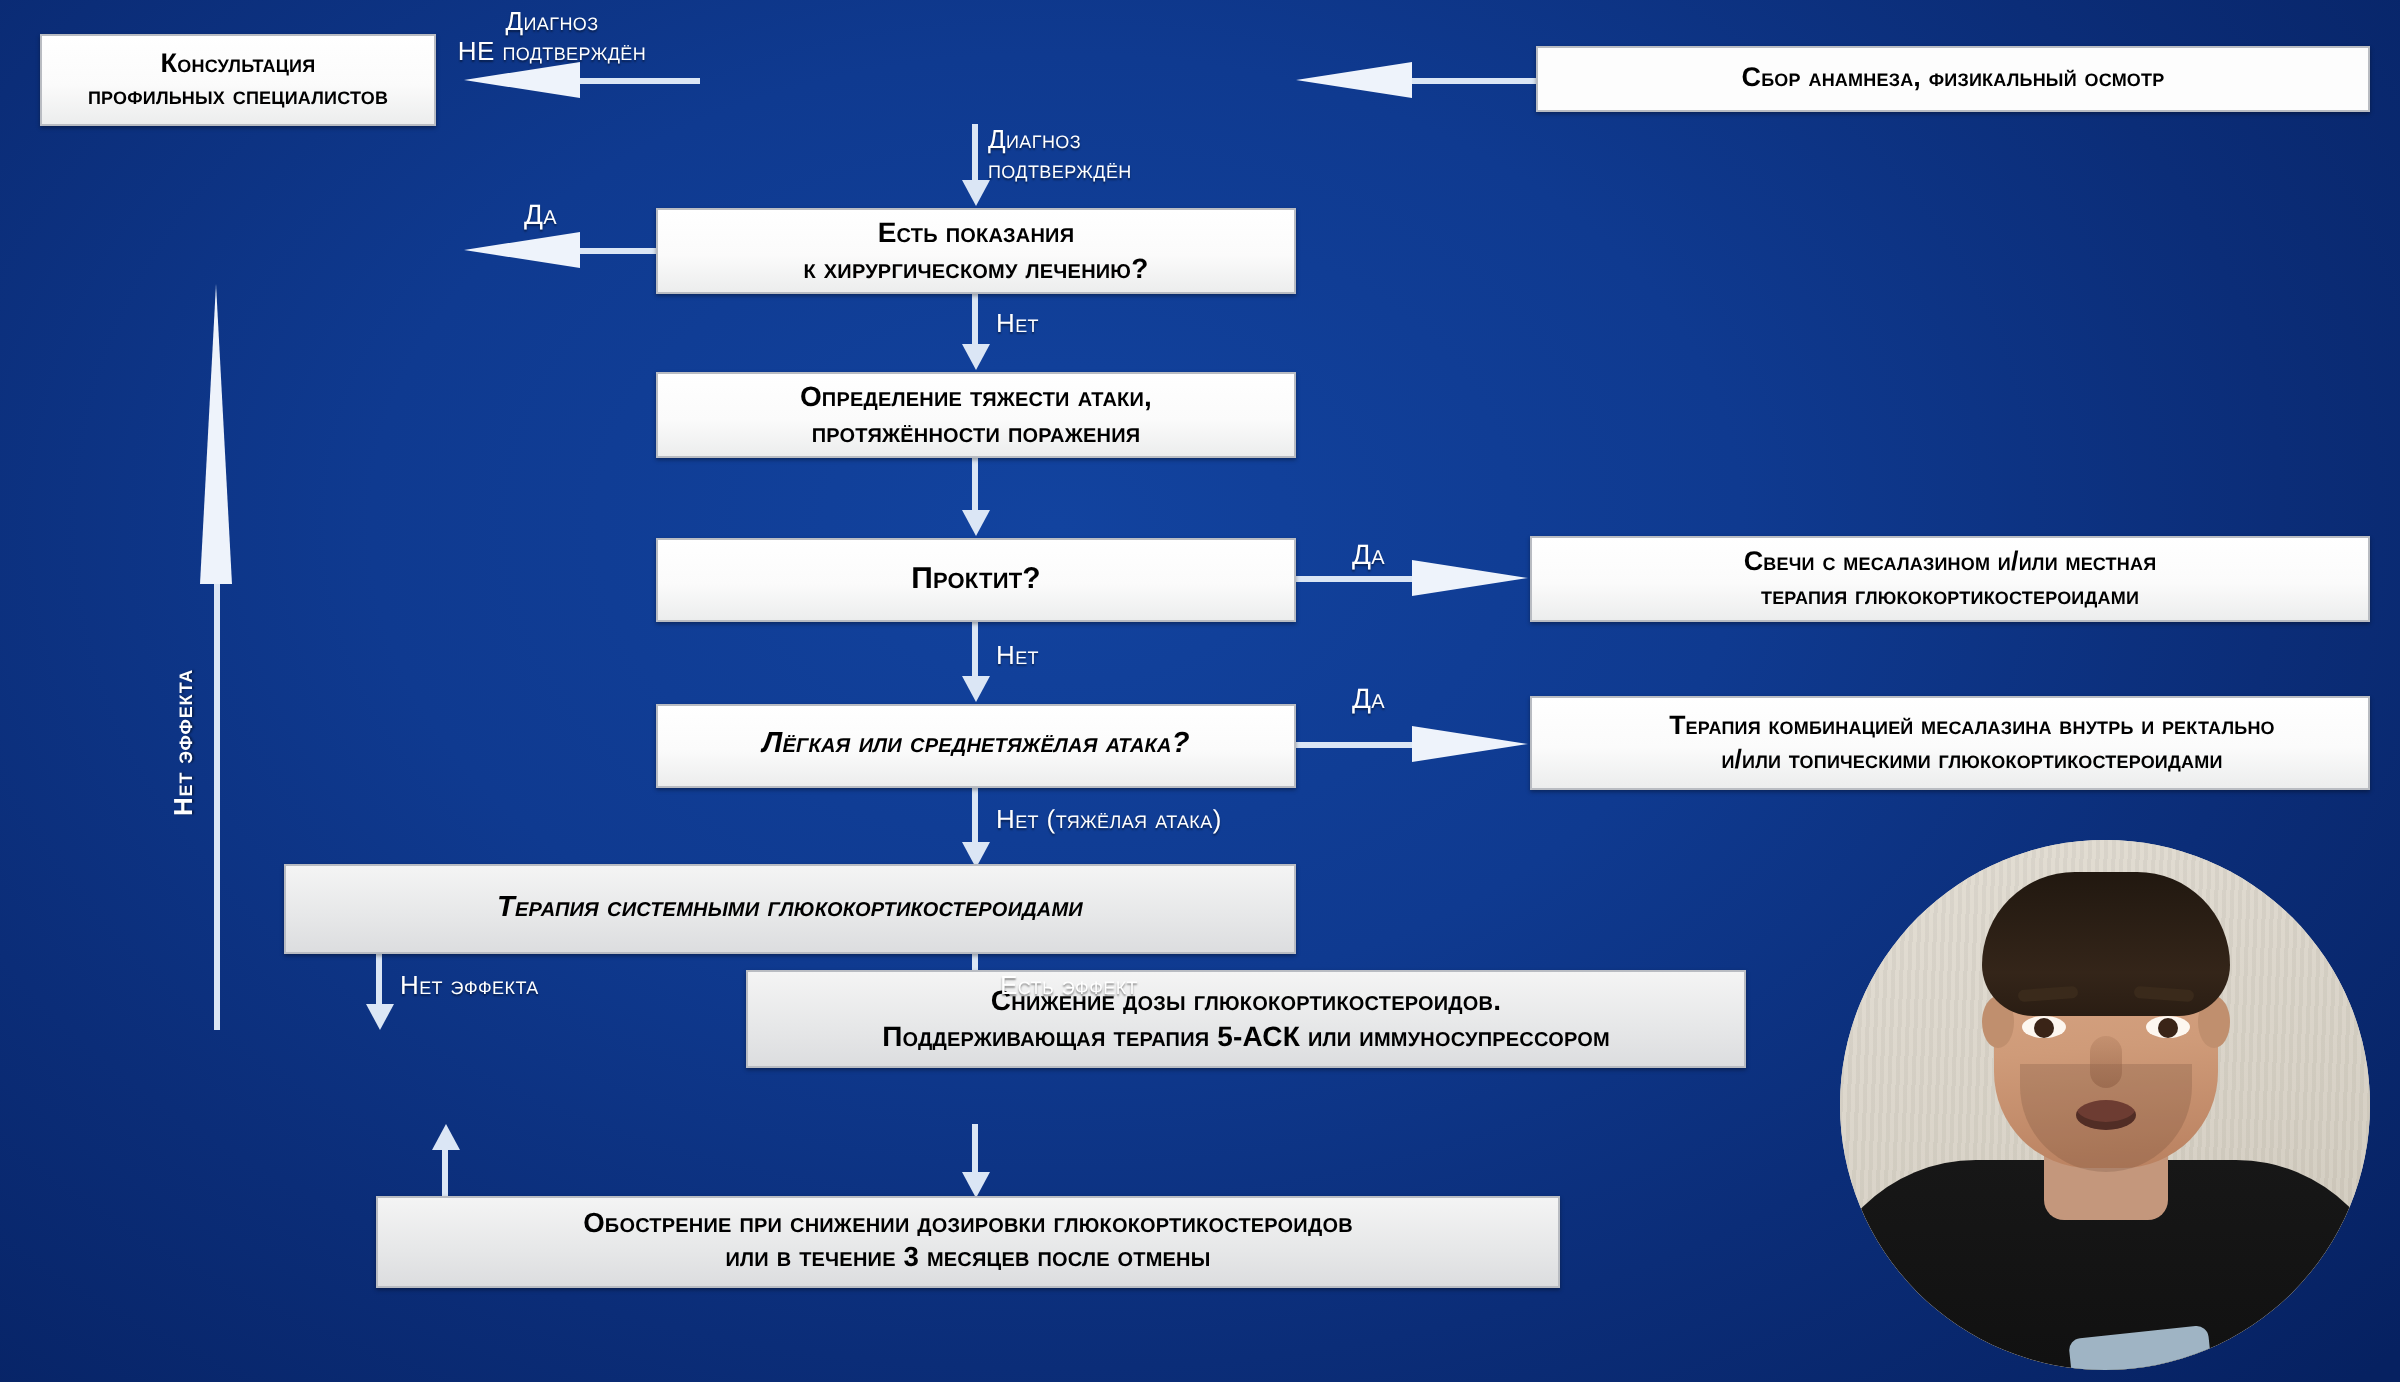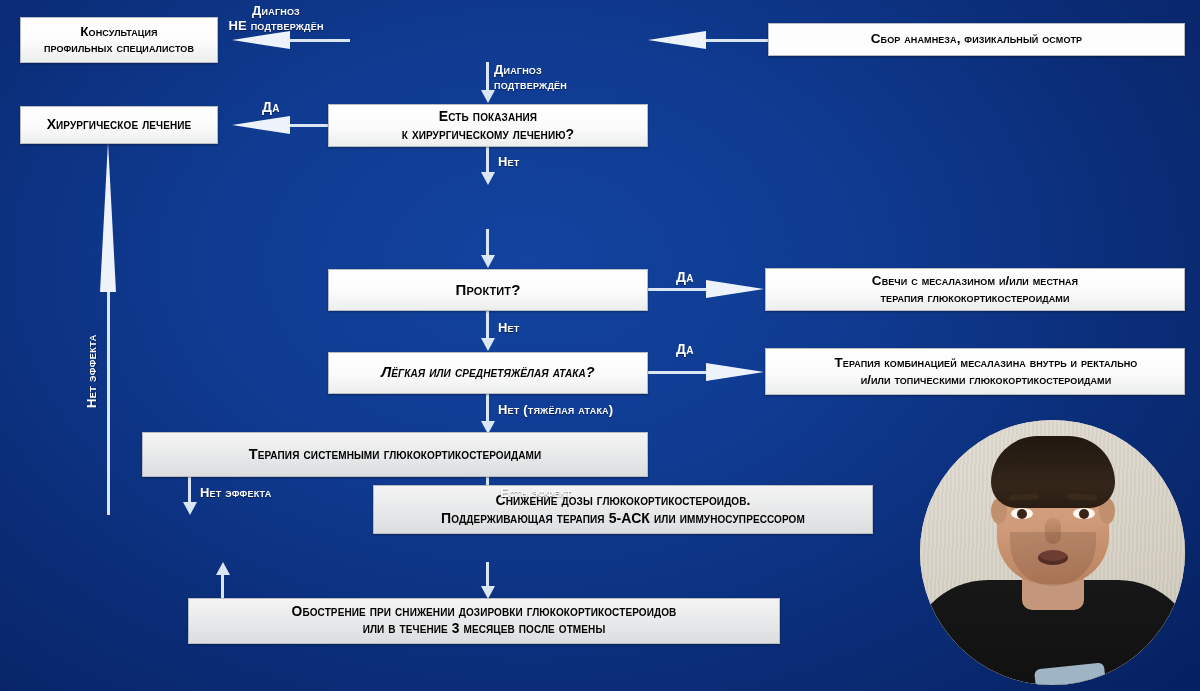--- a/index.html
+++ b/index.html
@@ -62,21 +62,21 @@
   }
   
   .arr-up-long{
     position:absolute;width:0;height:0;
     border-left:8px solid transparent;border-right:8px solid transparent;
     border-bottom:150px solid #eef3fb;
   }
 
   
   .elabel{
-    position:absolute;color:#ffffff;font-weight:bold;
+    position:absolute;color:#ffffff;font-weight:normal;
     font-variant:small-caps;letter-spacing:.2px;
     text-align:center;line-height:1.12;
     text-shadow:0 1px 1px rgba(0,0,0,.45);
     white-space:nowrap;
   }
   .elabel.two{white-space:normal;}
   .vlabel{
     position:absolute;color:#ffffff;font-weight:bold;
     font-variant:small-caps;letter-spacing:.4px;
     transform:rotate(-90deg);transform-origin:left top;
@@ -186,47 +186,47 @@
 
   <div class="node" style="left:20px;top:17px;width:198px;height:46px;">
     <span class="t sc" style="font-size:13.5px;">Консультация<br>профильных специалистов</span>
   </div>
 
 
   <div class="node plain" style="left:768px;top:23px;width:417px;height:33px;">
     <span class="t sc" style="font-size:13.5px;">Сбор анамнеза, физикальный осмотр</span>
   </div>
 
-  <div class="node" style="left:20px;top:106px;width:198px;height:38px;">
-    <span class="t sc" style="font-size:14px;">Хирургическое лечение</span>
-  </div>
 
   <div class="node" style="left:328px;top:104px;width:320px;height:43px;">
     <span class="t sc" style="font-size:14px;">Есть показания<br>к хирургическому лечению?</span>
   </div>
 
+  <div class="node" style="left:328px;top:186px;width:320px;height:43px;">
+    <span class="t sc" style="font-size:14px;">Определение тяжести атаки,<br>протяжённости поражения</span>
+  </div>
 
   <div class="node" style="left:328px;top:269px;width:320px;height:42px;">
     <span class="t sc" style="font-size:15px;">Проктит?</span>
   </div>
 
   <div class="node" style="left:765px;top:268px;width:420px;height:43px;">
     <span class="t sc" style="font-size:13.5px;">Свечи с месалазином и/или местная<br>терапия глюкокортикостероидами</span>
   </div>
 
   <div class="node" style="left:328px;top:352px;width:320px;height:42px;">
     <span class="t sc" style="font-size:14.5px;font-style:italic;">Лёгкая или среднетяжёлая атака?</span>
   </div>
 
   <div class="node" style="left:765px;top:348px;width:420px;height:47px;padding-left:22px;">
     <span class="t sc" style="font-size:13.3px;">Терапия комбинацией месалазина внутрь и ректально<br>и/или топическими глюкокортикостероидами</span>
   </div>
 
   <div class="node grey" style="left:142px;top:432px;width:506px;height:45px;">
-    <span class="t sc" style="font-size:14.5px;">Терапия системными глюкокортикостероидами</span>
+    <span class="t sc" style="font-size:14.5px;font-style:italic;">Терапия системными глюкокортикостероидами</span>
   </div>
 
 
   <div class="node grey" style="left:325px;top:485px;width:500px;height:49px;margin-left:48px;">
     <span class="t sc" style="font-size:14px;">Снижение дозы глюкокортикостероидов.<br>Поддерживающая терапия 5-АСК или иммуносупрессором</span>
   </div>
 
   <div class="node grey" style="left:188px;top:598px;width:592px;height:46px;">
     <span class="t sc" style="font-size:13.8px;">Обострение при снижении дозировки глюкокортикостероидов<br>или в течение 3 месяцев после отмены</span>
   </div>

